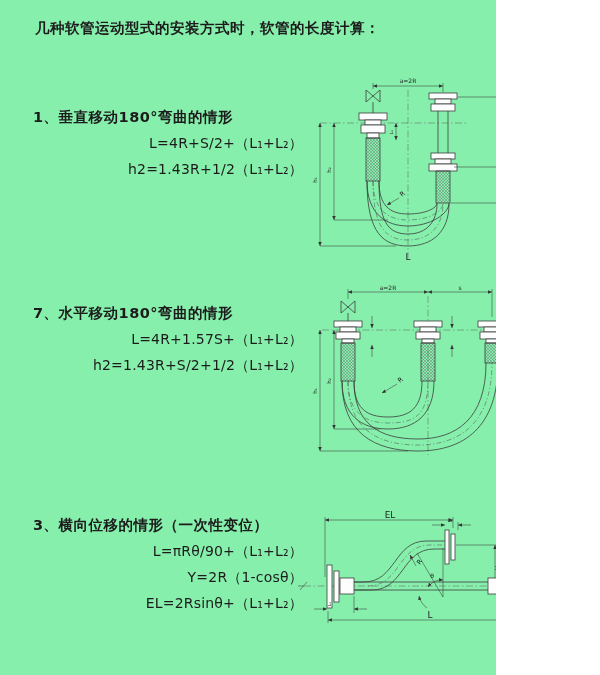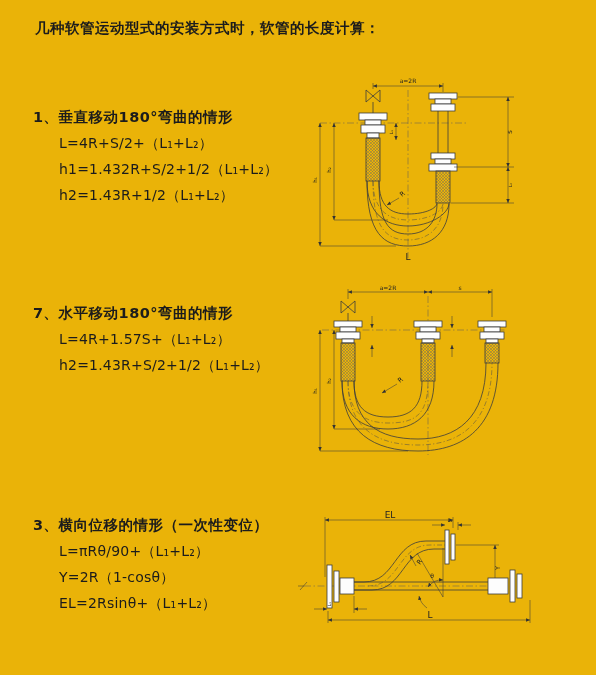--- a/index.html
+++ b/index.html
@@ -1,21 +1,21 @@
 <!DOCTYPE html>
 <html><head>
 <meta charset="utf-8">
 <style>
   html,body{margin:0;padding:0;background:#ffffff;}
-  .page{position:relative;width:596px;height:675px;background:#eab308;overflow:hidden;
+  .page{position:relative;width:496px;height:675px;background:#86efac;overflow:hidden;
         font-family:"DejaVu Sans","Liberation Sans",sans-serif;color:#1c1c1c;}
   .title{position:absolute;left:35px;top:19px;font-size:14.5px;font-weight:bold;letter-spacing:0.5px;}
   .sec{position:absolute;left:33px;width:270px;}
   .sec .hd{font-size:14.5px;font-weight:bold;letter-spacing:0.5px;line-height:19px;}
-  .sec .fm{margin-left:26px;margin-top:8px;}
+  .sec .fm{margin-left:26px;margin-top:8px;text-align:right;}
   .sec .fm div{font-size:14px;line-height:17px;margin-bottom:9px;letter-spacing:0.2px;}
   .dg{position:absolute;}
   
   .ln{stroke:#3c3c3c;fill:none;stroke-width:0.8;}
   .th{stroke:#3c3c3c;fill:none;stroke-width:0.55;}
   .cl{stroke:#5a5a5a;fill:none;stroke-width:0.5;stroke-dasharray:7 2.5 1.5 2.5;}
   .hd2{stroke:#4a4a4a;fill:none;stroke-width:0.5;stroke-dasharray:5 2.2 1.2 2.2;}
   .fit{fill:#fdfdfd;stroke:#3c3c3c;stroke-width:0.8;}
   .br{stroke:#3c3c3c;stroke-width:0.8;}
   text.dl{font-family:"DejaVu Sans",sans-serif;fill:#222;}
@@ -24,21 +24,20 @@
 <body>
 
 <div class="page">
 
   <div class="title">几种软管运动型式的安装方式时，软管的长度计算：</div>
 
   <div class="sec" style="top:108px;">
     <div class="hd">1、垂直移动180°弯曲的情形</div>
     <div class="fm">
       <div>L=4R+S/2+（L₁+L₂）</div>
-      <div>h1=1.432R+S/2+1/2（L₁+L₂）</div>
       <div>h2=1.43R+1/2（L₁+L₂）</div>
     </div>
   </div>
 
   <svg class="dg" style="left:308px;top:68px;" width="250" height="198" viewBox="0 0 250 198">
     <defs>
       <marker id="a1" viewBox="0 0 10 10" refX="9" refY="5" markerWidth="8" markerHeight="8" orient="auto-start-reverse">
         <path d="M0,1 L9,5 L0,9 z" fill="#333"></path>
       </marker>
       <pattern id="br1" width="3" height="3" patternUnits="userSpaceOnUse">

